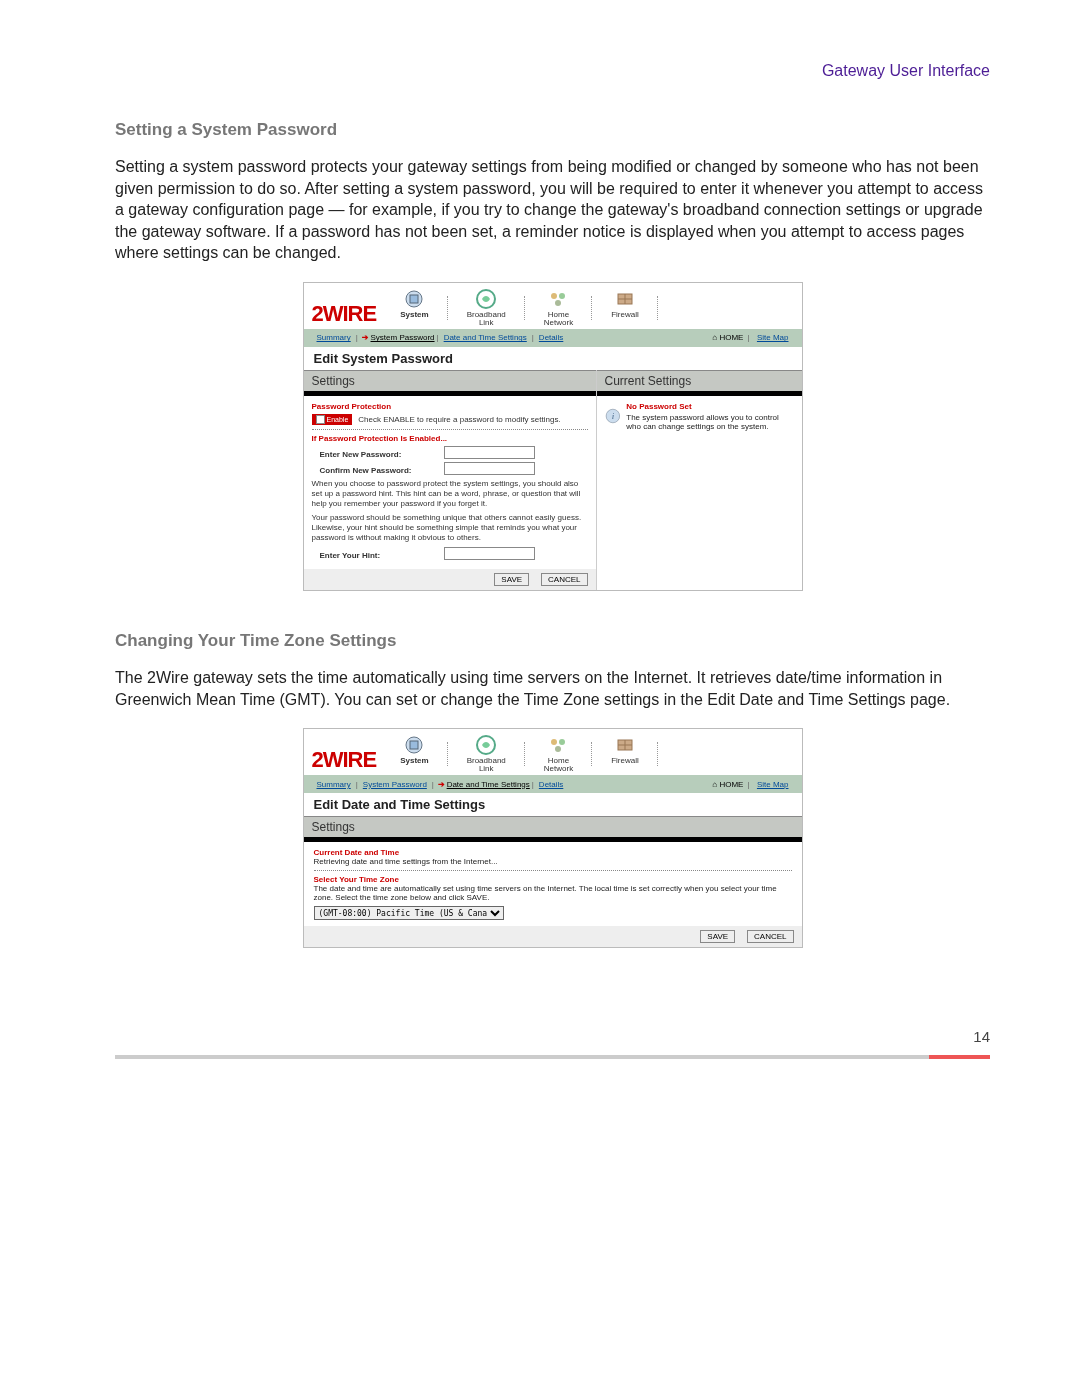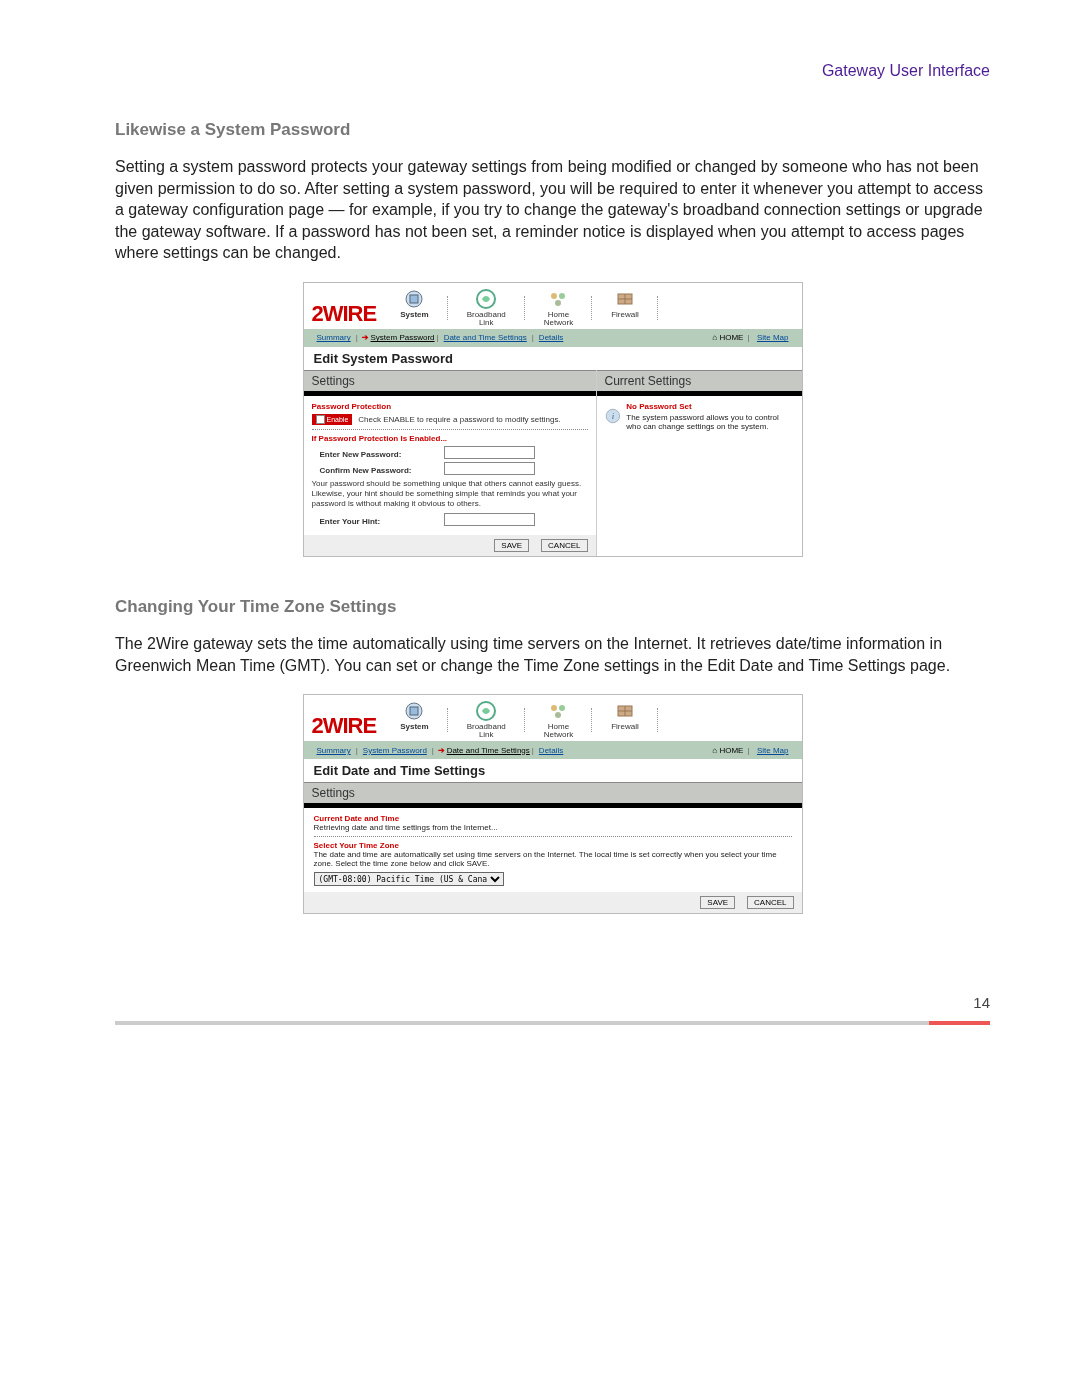--- a/index.html
+++ b/index.html
@@ -230,21 +230,21 @@
   background: linear-gradient(to right, #ccc 0%, #ccc 93%, #e55 93%, #e55 100%);
   margin: 10px 0 0 0;
 }
 </style>
 </head>
 <body>
 
 <div class="page">
   <div class="header-right">Gateway User Interface</div>
 
-  <div class="section-title">Likewise a System Password</div>
+  <div class="section-title">Setting a System Password</div>
   <p class="body-text">Setting a system password protects your gateway settings from being modified or changed by someone who has not been given permission to do so. After setting a system password, you will be required to enter it whenever you attempt to access a gateway configuration page — for example, if you try to change the gateway's broadband connection settings or upgrade the gateway software. If a password has not been set, a reminder notice is displayed when you attempt to access pages where settings can be changed.</p>
 
   <div class="figure-wrap">
     <div class="gateway-frame">
       <div class="gw-top">
         <div class="logo">2WIRE</div>
         <div class="tabrow">
           <div class="tab active">
             <svg class="ticon" viewBox="0 0 20 20">
                 <circle cx="10" cy="10" r="8" fill="#cde" stroke="#678"></circle>
@@ -312,20 +312,21 @@
             <div class="dots"></div>
             <div class="red">If Password Protection Is Enabled...</div>
             <div class="field-row">
               <label>Enter New Password:</label>
               <input type="password" style="">
             </div>
             <div class="field-row">
               <label>Confirm New Password:</label>
               <input type="password" style="">
             </div>
+            <div class="small-txt">When you choose to password protect the system settings, you should also set up a password hint. This hint can be a word, phrase, or question that will help you remember your password if you forget it.</div>
             <div class="small-txt">Your password should be something unique that others cannot easily guess. Likewise, your hint should be something simple that reminds you what your password is without making it obvious to others.</div>
             <div class="field-row">
               <label>Enter Your Hint:</label>
               <input type="text" style="">
             </div>
           </div>
           <div class="btnrow">
             <button class="btn">SAVE</button>
             <button class="btn">CANCEL</button>
           </div>

